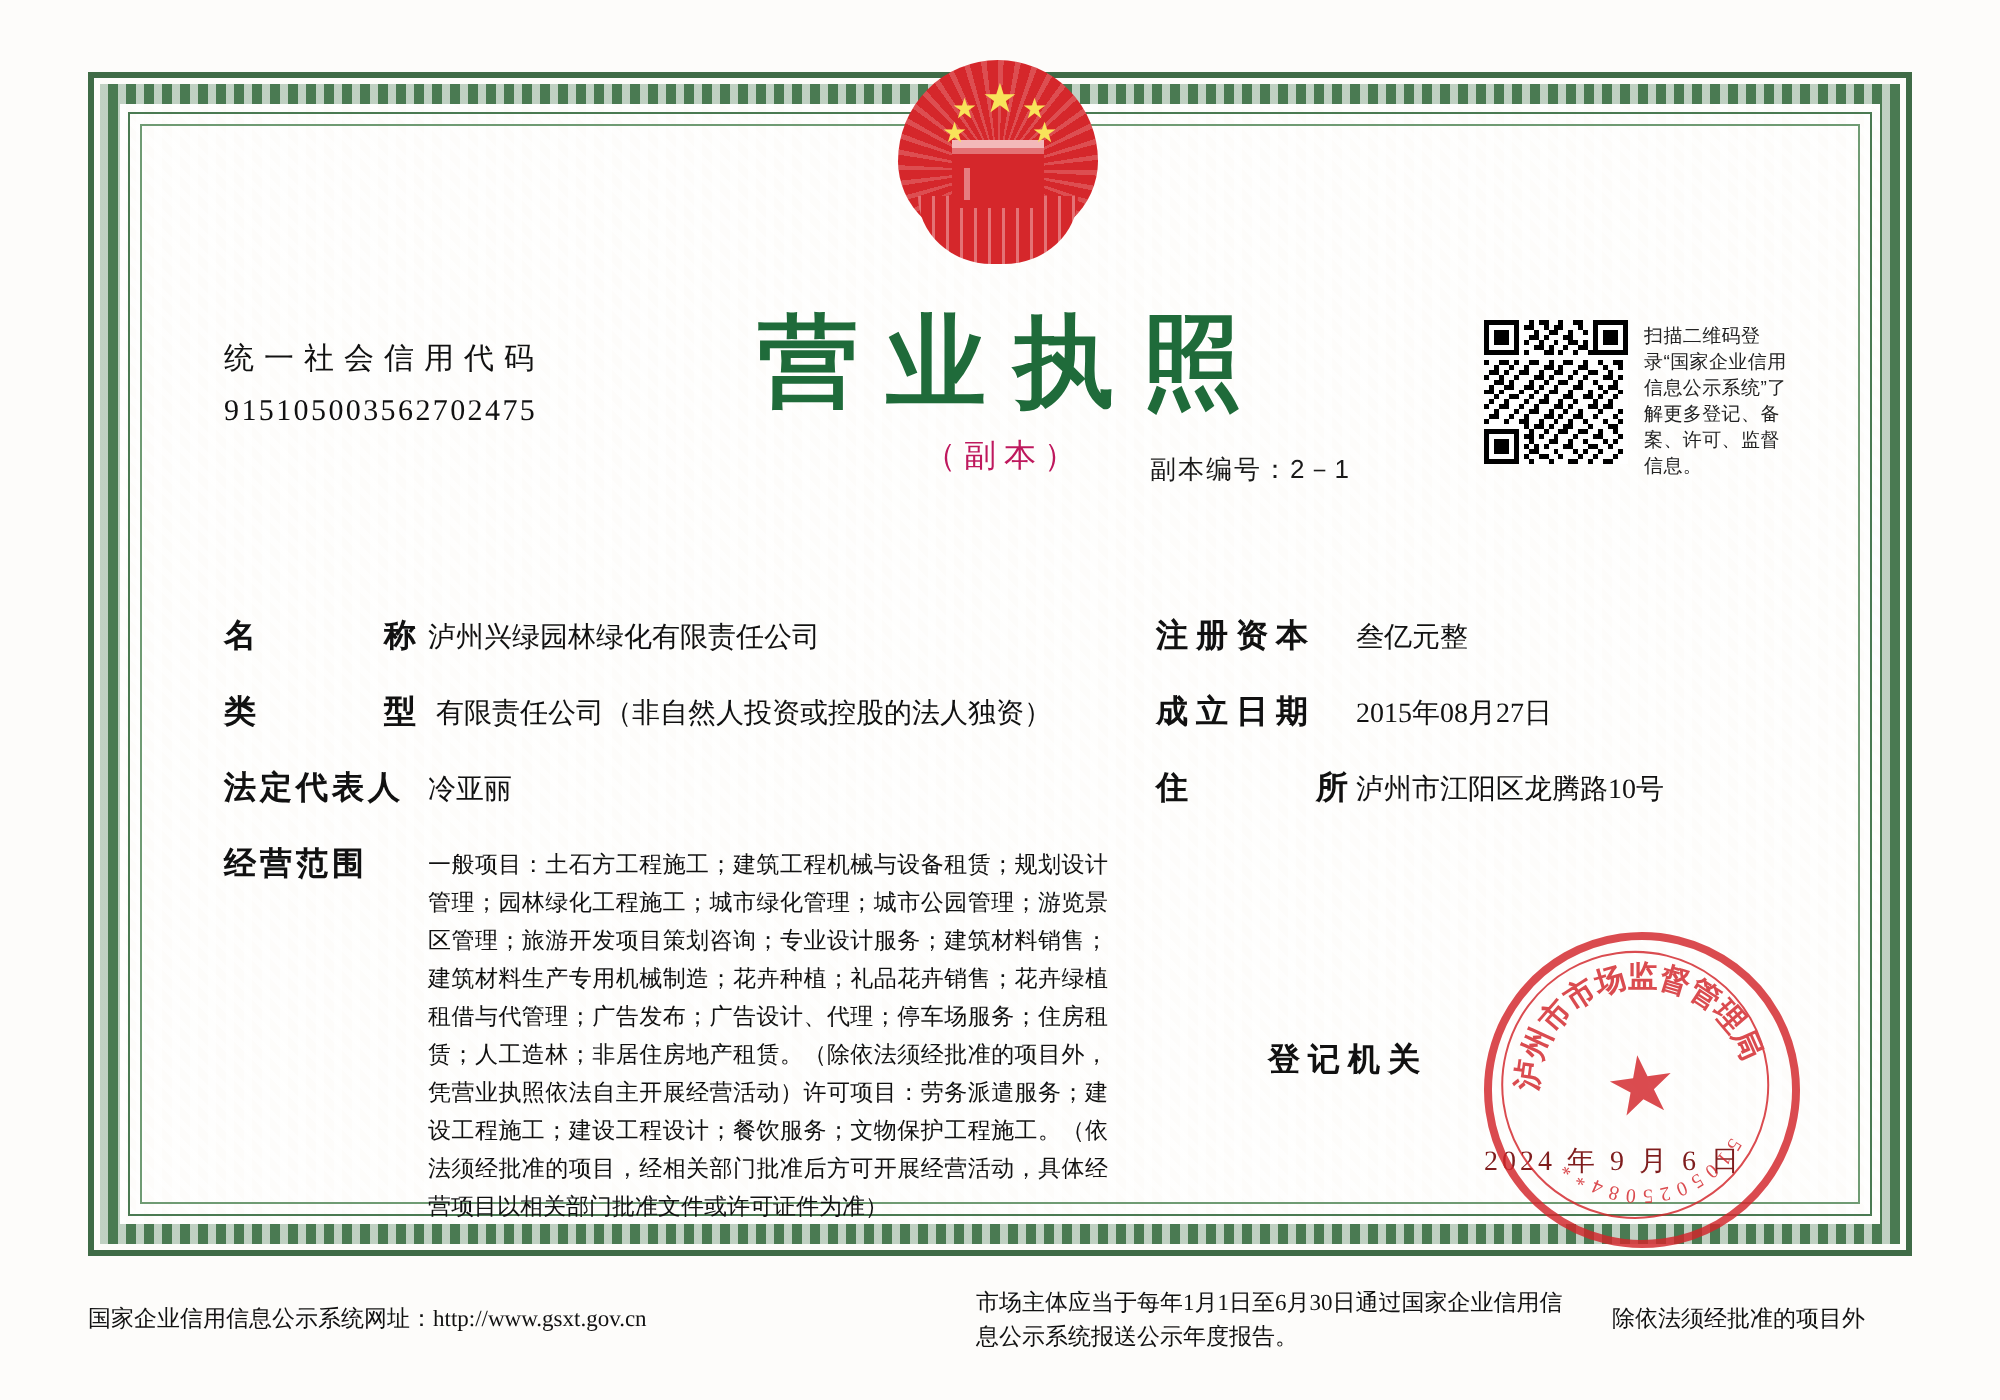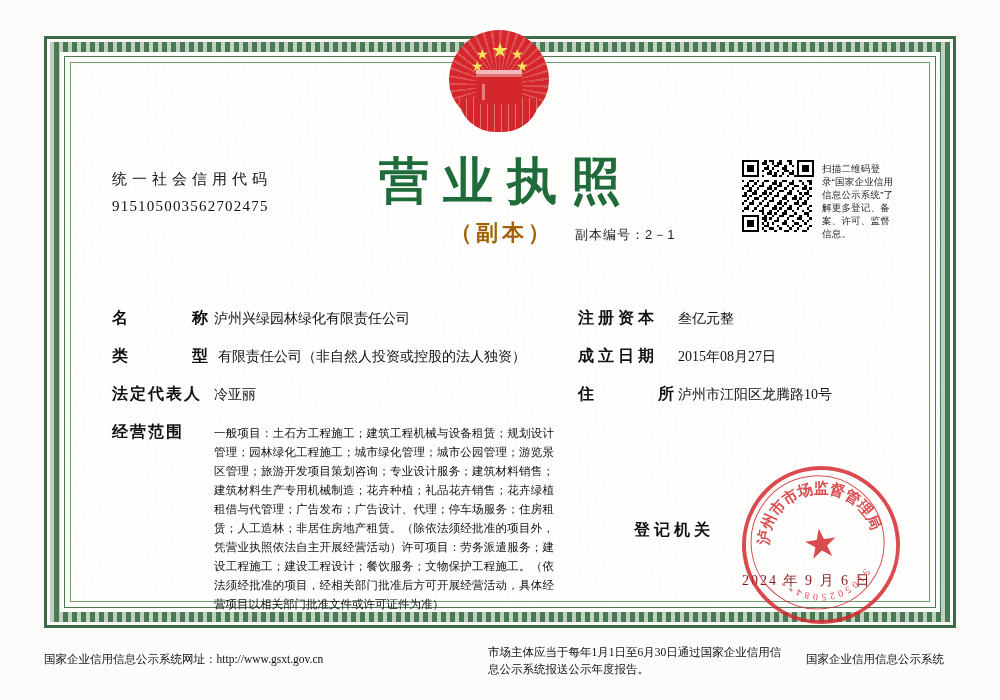--- a/index.html
+++ b/index.html
@@ -139,24 +139,24 @@
     color: #1f6b3a;
     text-indent: 14px;
   }
   .subtitle {
     position: absolute;
     left: 330px;
     top: 218px;
     width: 340px;
     text-align: center;
     font-family: "Liberation Serif", serif;
-    font-size: 22px;
-    font-weight: bold;
+    font-size: 16px;
+    font-weight: normal;
     letter-spacing: 4px;
-    color: #a16207;
+    color: #be185d;
     text-indent: 4px;
   }
   .copy-no {
     position: absolute;
     left: 575px;
     top: 226px;
     font-size: 13px;
     color: #1a1a1a;
     letter-spacing: 1px;
   }
@@ -645,15 +645,15 @@
         <span class="chs" style="transform: translate(-12.73px, 52.48px) rotate(193.636deg);">0</span>
         <span class="chs" style="transform: translate(-20.86px, 49.81px) rotate(202.727deg);">8</span>
         <span class="chs" style="transform: translate(-28.47px, 45.89px) rotate(211.818deg);">4</span>
         <span class="chs" style="transform: translate(-35.36px, 40.81px) rotate(220.909deg);">*</span>
         <span class="chs" style="transform: translate(-41.37px, 34.71px) rotate(230deg);">*</span>
       </div>
   </div>
 
   <div class="footer-left">国家企业信用信息公示系统网址：http://www.gsxt.gov.cn</div>
   <div class="footer-center">市场主体应当于每年1月1日至6月30日通过国家企业信用信息公示系统报送公示年度报告。</div>
-  <div class="footer-right">国家企业信用信息公示系统</div>
+  <div class="footer-right">除依法须经批准的项目外</div>
 
 </div>
 
 </body></html>

